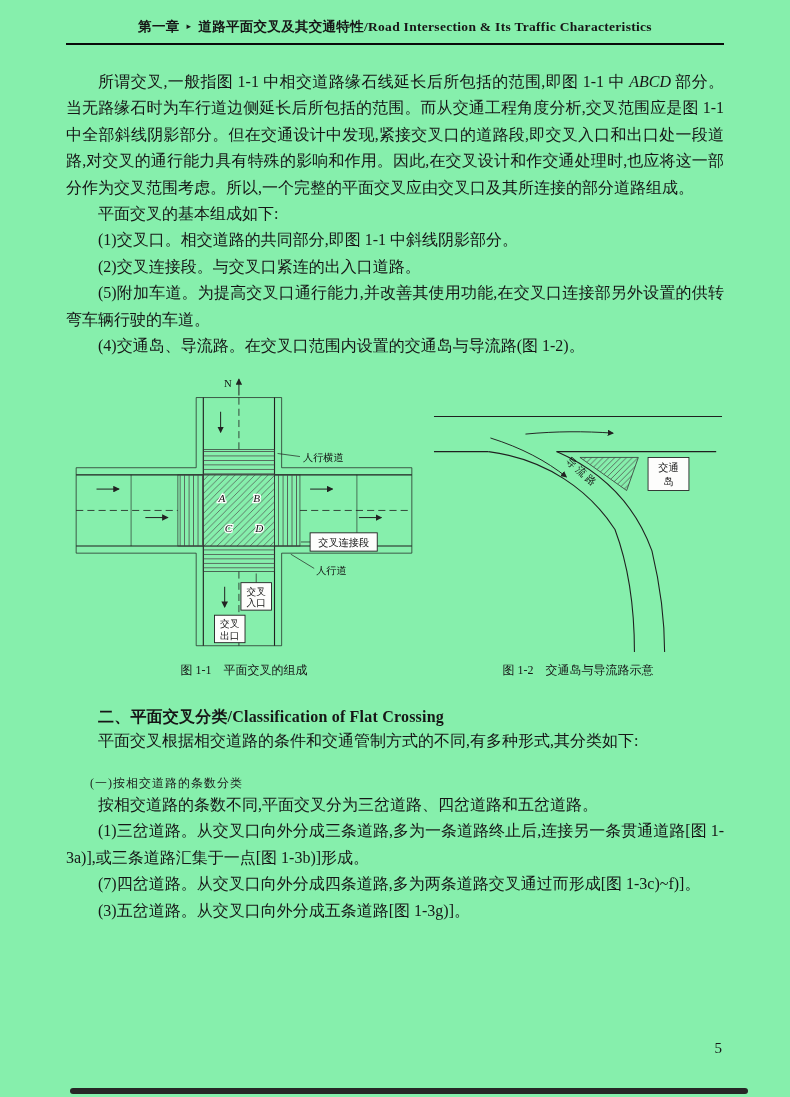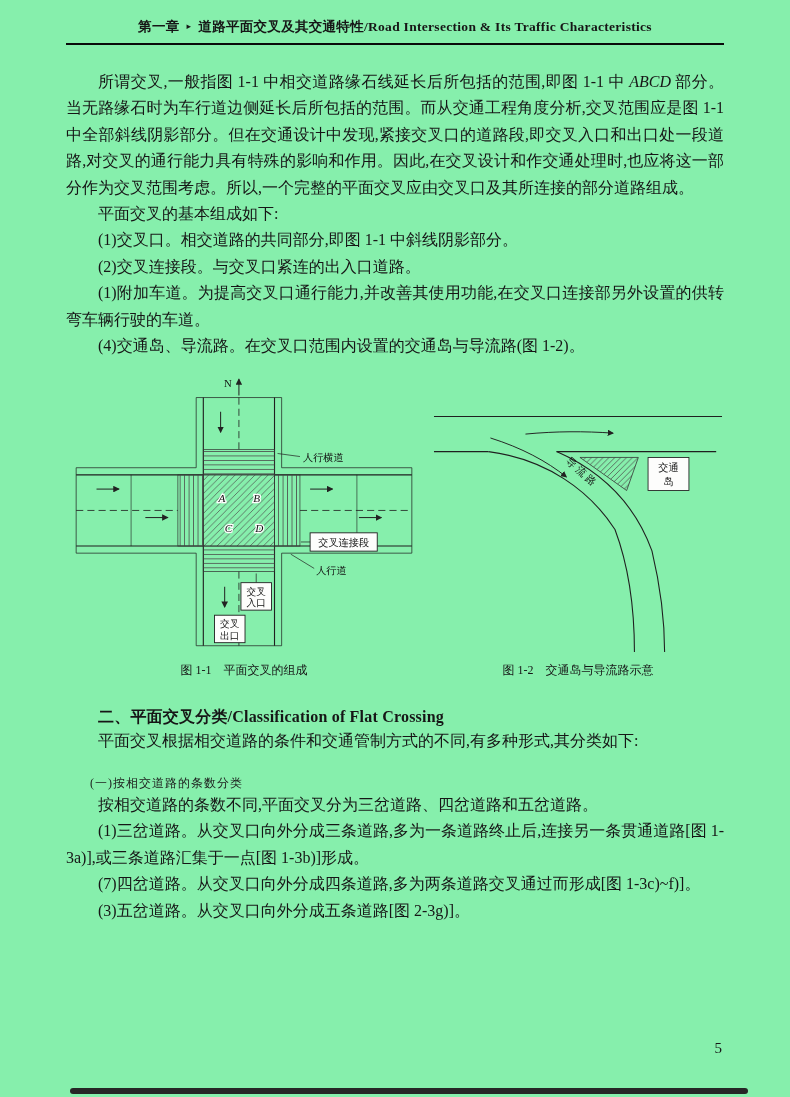--- a/index.html
+++ b/index.html
@@ -35,21 +35,21 @@
     <div class="page-header">
       <span>第一章</span><span class="bullet">▸</span><span>道路平面交叉及其交通特性/Road Intersection &amp; Its Traffic Characteristics</span>
     </div>
     <hr class="header-rule">
 
     <div class="body-text">
       <p class="para"><span>所谓交叉,一般指图 1-1 中相交道路缘石线延长后所包括的范围,即图 1-1 中 </span><span class="em-i">ABCD</span><span> 部分。当无路缘石时为车行道边侧延长后所包括的范围。而从交通工程角度分析,交叉范围应是图 1-1 中全部斜线阴影部分。但在交通设计中发现,紧接交叉口的道路段,即交叉入口和出口处一段道路,对交叉的通行能力具有特殊的影响和作用。因此,在交叉设计和作交通处理时,也应将这一部分作为交叉范围考虑。所以,一个完整的平面交叉应由交叉口及其所连接的部分道路组成。</span></p>
       <p class="para">平面交叉的基本组成如下:</p>
       <p class="para">(1)交叉口。相交道路的共同部分,即图 1-1 中斜线阴影部分。</p>
       <p class="para">(2)交叉连接段。与交叉口紧连的出入口道路。</p>
-      <p class="para">(1)附加车道。为提高交叉口通行能力,并改善其使用功能,在交叉口连接部另外设置的供转弯车辆行驶的车道。</p>
+      <p class="para">(5)附加车道。为提高交叉口通行能力,并改善其使用功能,在交叉口连接部另外设置的供转弯车辆行驶的车道。</p>
       <p class="para">(4)交通岛、导流路。在交叉口范围内设置的交通岛与导流路(图 1-2)。</p>
     </div>
 
     <div class="figures">
 
       <div class="figure">
         <svg width="356" height="281" viewBox="0 0 350 276">
           <defs>
             <marker id="ah" viewBox="0 0 10 10" refX="8.5" refY="5" markerWidth="6.5" markerHeight="6.5" orient="auto">
               <path d="M0,0 L10,5 L0,10 z" fill="#222"></path>
@@ -165,19 +165,19 @@
 
     </div>
 
     <h2 class="section">二、平面交叉分类/Classification of Flat Crossing</h2>
     <p class="para after-heading">平面交叉根据相交道路的条件和交通管制方式的不同,有多种形式,其分类如下:</p>
 
     <h3 class="subsection">(一)按相交道路的条数分类</h3>
     <p class="para after-heading">按相交道路的条数不同,平面交叉分为三岔道路、四岔道路和五岔道路。</p>
     <p class="para">(1)三岔道路。从交叉口向外分成三条道路,多为一条道路终止后,连接另一条贯通道路[图 1-3a)],或三条道路汇集于一点[图 1-3b)]形成。</p>
     <p class="para">(7)四岔道路。从交叉口向外分成四条道路,多为两条道路交叉通过而形成[图 1-3c)~f)]。</p>
-    <p class="para">(3)五岔道路。从交叉口向外分成五条道路[图 2-3g)]。</p>
+    <p class="para">(3)五岔道路。从交叉口向外分成五条道路[图 1-3g)]。</p>
 
   </div>
 
   <div class="page-number">5</div>
   <div class="bottom-edge"></div>
 </div>
 
 </body></html>

